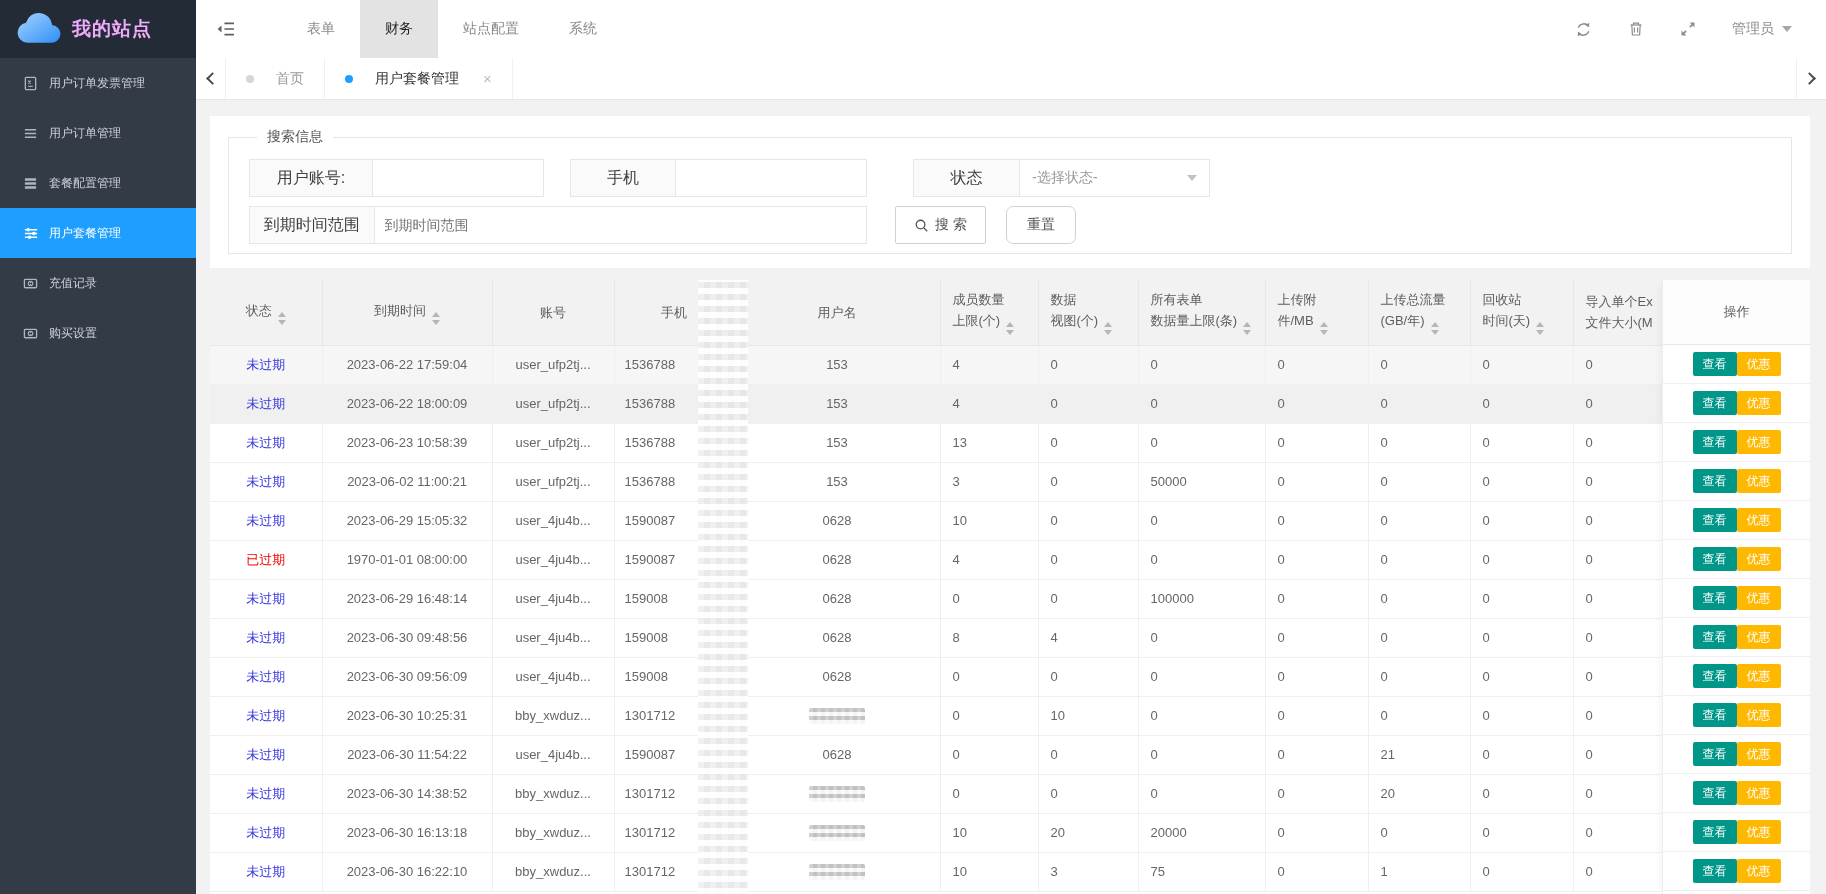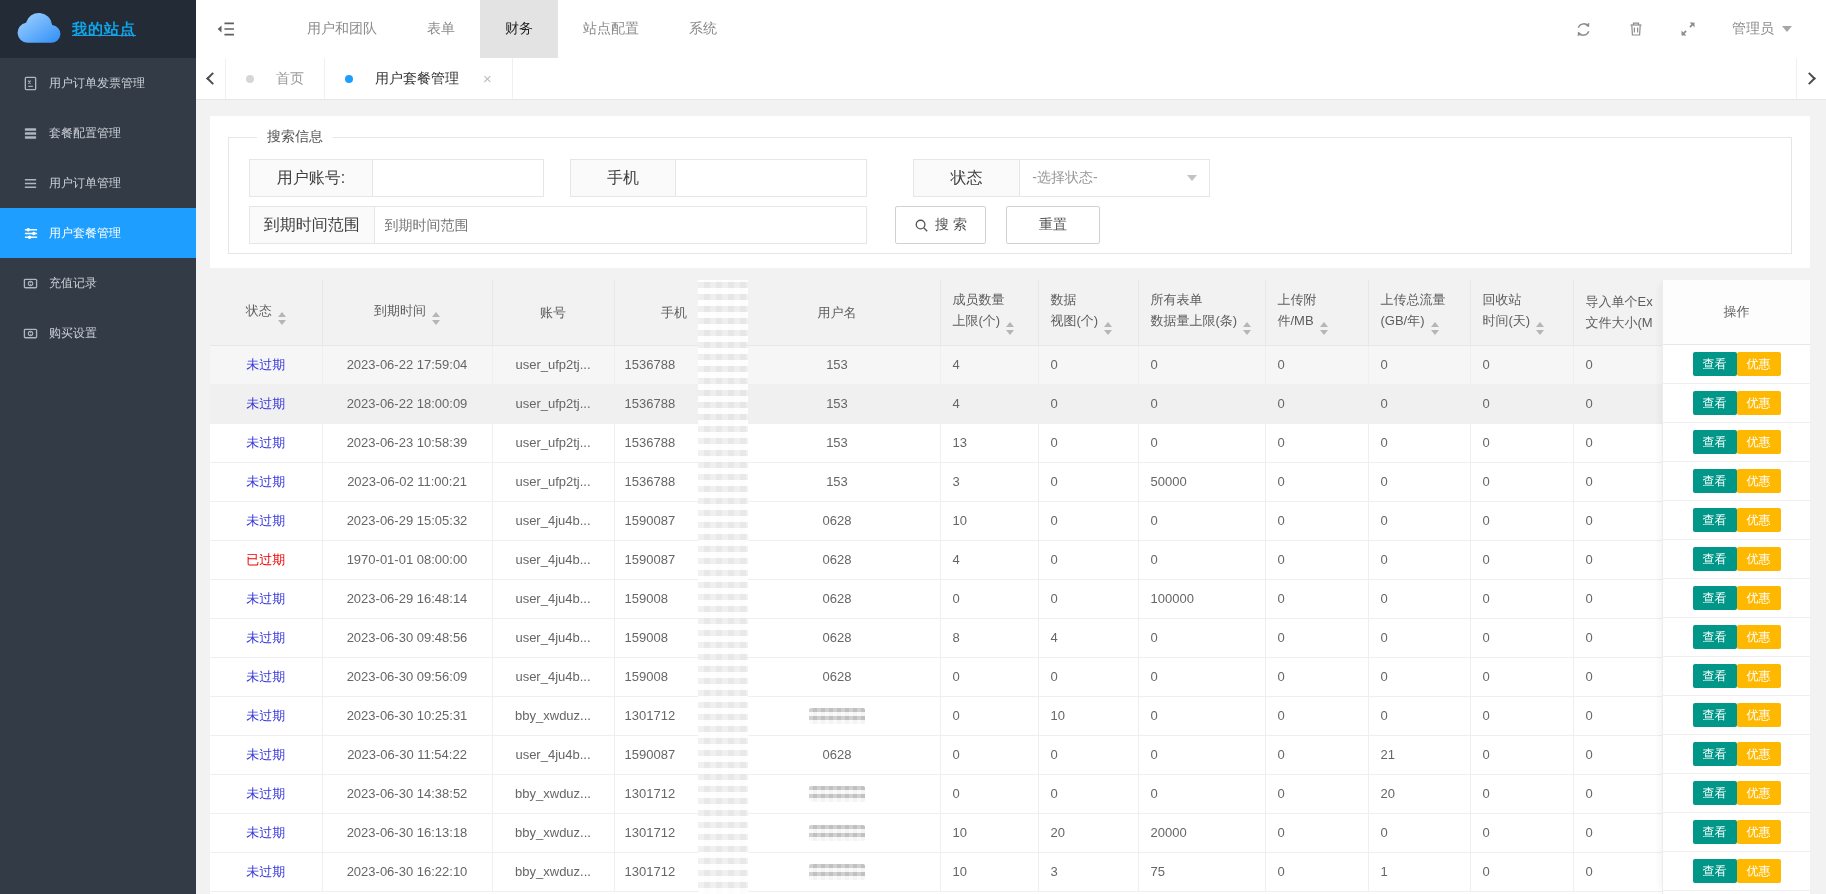--- a/index.html
+++ b/index.html
@@ -6,21 +6,21 @@
   html,body { margin:0; padding:0; }
   body {
     width:1826px; height:894px; position:relative; overflow:hidden;
     background:#f2f2f2;
     font-family:"Liberation Sans","DejaVu Sans",sans-serif;
     font-size:14px; color:#666;
   }
   
   .sidebar{position:absolute;left:0;top:0;width:196px;height:894px;background:#333B47;z-index:30;}
   .logo{height:58px;background:#232B36;display:flex;align-items:center;padding-left:12px;gap:8px;}
-  .logo-title{color:#0ea5e9;font-size:15px;font-weight:bold;letter-spacing:1px;text-decoration:underline;}
+  .logo-title{color:#f0abfc;font-size:19px;font-weight:bold;letter-spacing:1px;}
   .menu-item{height:50px;display:flex;align-items:center;padding-left:22px;color:#CDD2D9;font-size:12px;cursor:pointer;}
   .menu-item .mi-icon{width:17px;display:inline-flex;justify-content:center;margin-right:10px;color:#AEB6BF;}
   .menu-item.active{background:#1E9FFF;color:#fff;}
   .menu-item.active .mi-icon{color:#fff;}
   
   .main{position:absolute;left:196px;top:0;right:0;bottom:0;}
   .topbar{height:58px;background:#fff;display:flex;align-items:stretch;position:relative;}
   .collapse-btn{width:58px;display:flex;align-items:center;justify-content:center;color:#5f5f5f;cursor:pointer;}
   .nav-tabs{display:flex;margin-left:28px;}
   .nav-tab{display:flex;align-items:center;padding:0 25px;color:#8a8a8a;font-size:14px;cursor:pointer;}
@@ -47,21 +47,21 @@
   fieldset{border:1px solid #e6e6e6;margin:0;height:126px;padding:4px 20px 10px 20px;}
   legend{padding:0 10px;font-size:14px;color:#555;margin-left:8px;}
   .form-row{display:flex;margin-top:9px;align-items:center;}
   .fgroup{display:flex;height:38px;border:1px solid #e6e6e6;margin-right:26px;background:#fff;}
   .flabel{background:#fafafa;border-right:1px solid #e6e6e6;display:flex;align-items:center;justify-content:center;font-size:16px;color:#404040;}
   .finput{border:none;outline:none;height:100%;padding:0 10px;font-size:14px;color:#666;font-family:inherit;}
   .fselect{display:flex;align-items:center;justify-content:space-between;padding:0 12px;color:#999;font-size:14px;cursor:pointer;}
   .fselect .caret-down{border-top-color:#c2c2c2;margin-top:4px;}
   .btn{height:38px;border:1px solid #d2d2d2;background:#fff;color:#555;font-size:14px;border-radius:2px;display:inline-flex;align-items:center;justify-content:center;cursor:pointer;gap:6px;}
   .btn-search{padding:0 18px;margin-right:20px;}
-  .btn-reset{padding:0 32px;}
+  .btn-reset{padding:0 20px;border-radius:7px;}
   
   .table-card{position:relative;background:#fff;margin-top:12px;height:614px;overflow:hidden;}
   table{border-collapse:collapse;table-layout:fixed;width:1600px;font-size:13px;color:#666;}
   th{background:#f2f2f2;font-weight:normal;color:#5d5d5d;border-right:1px solid #e7e7e7;border-bottom:1px solid #e7e7e7;height:65px;padding:0 12px;line-height:21px;}
   td{border-right:1px solid #efefef;border-bottom:1px solid #efefef;height:39px;padding:0 12px;white-space:nowrap;overflow:hidden;}
   .al{text-align:left;} .ac{text-align:center;}
   .st-blue{color:#3737DD;} .st-red{color:#F20000;}
   .sort{display:inline-flex;flex-direction:column;gap:3px;margin-left:6px;vertical-align:-2px;cursor:pointer;}
   .sort .up{width:0;height:0;border:4px solid transparent;border-top:none;border-bottom:5px solid #b6b6b6;}
   .sort .down{width:0;height:0;border:4px solid transparent;border-bottom:none;border-top:5px solid #b6b6b6;}
@@ -106,35 +106,35 @@
           <svg width="15" height="15" viewBox="0 0 16 16">
             <rect x="2.5" y="1.5" width="11" height="13" rx="1" fill="none" stroke="currentColor" stroke-width="1.4"></rect>
             <path d="M5.5 5l2.6 3.1M8.1 5L5.5 8.1" stroke="currentColor" stroke-width="1.2" fill="none"></path>
             <path d="M5.5 11h5" stroke="currentColor" stroke-width="1.2"></path>
           </svg>
         </span>
         <span>用户订单发票管理</span>
       </div>
       <div class="menu-item">
         <span class="mi-icon">
+          <svg width="15" height="15" viewBox="0 0 16 16">
+            <path d="M2 4h12M2 8h12M2 12h12" stroke="currentColor" stroke-width="1.7" fill="none"></path>
+          </svg>
+        </span>
+        <span>用户订单管理</span>
+      </div>
+      <div class="menu-item">
+        <span class="mi-icon">
           <svg width="15" height="15" viewBox="0 0 16 16" fill="currentColor">
             <rect x="2" y="2.4" width="12" height="2.7" rx="0.6"></rect>
             <rect x="2" y="6.6" width="12" height="2.7" rx="0.6"></rect>
             <rect x="2" y="10.8" width="12" height="2.7" rx="0.6"></rect>
           </svg>
         </span>
         <span>套餐配置管理</span>
-      </div>
-      <div class="menu-item">
-        <span class="mi-icon">
-          <svg width="15" height="15" viewBox="0 0 16 16">
-            <path d="M2 4h12M2 8h12M2 12h12" stroke="currentColor" stroke-width="1.7" fill="none"></path>
-          </svg>
-        </span>
-        <span>用户订单管理</span>
       </div>
       <div class="menu-item active">
         <span class="mi-icon">
           <svg width="16" height="15" viewBox="0 0 16 16">
             <path d="M1.5 4h13M1.5 8h13M1.5 12h13" stroke="currentColor" stroke-width="1.4" fill="none"></path>
             <circle cx="5" cy="4" r="1.9" fill="currentColor"></circle>
             <circle cx="11" cy="8" r="1.9" fill="currentColor"></circle>
             <circle cx="6.5" cy="12" r="1.9" fill="currentColor"></circle>
           </svg>
         </span>
@@ -166,21 +166,20 @@
 <div class="main">
 
   <header class="topbar">
     <span class="collapse-btn">
       <svg width="19" height="16" viewBox="0 0 18 15">
           <path d="M8 2.2h9M8 7.5h9M8 12.8h9" stroke="currentColor" stroke-width="1.6" fill="none"></path>
           <path d="M5.2 4.2v6.6L1.6 7.5z" fill="currentColor"></path>
         </svg>
     </span>
     <div class="nav-tabs" id="topnav-tabs">
-        <div class="nav-tab">用户和团队</div>
         <div class="nav-tab">表单</div>
         <div class="nav-tab active">财务</div>
         <div class="nav-tab">站点配置</div>
         <div class="nav-tab">系统</div>
       </div>
     <div class="topbar-right">
       <span class="top-icon">
         <svg width="17" height="17" viewBox="0 0 16 16">
             <path d="M12.9 5.4A5.4 5.4 0 0 0 3.1 6.4M3.1 10.6a5.4 5.4 0 0 0 9.8-1" fill="none" stroke="currentColor" stroke-width="1.4"></path>
             <path d="M13.5 1.6l-.3 4.1-3.6-1.9z" fill="currentColor"></path>

